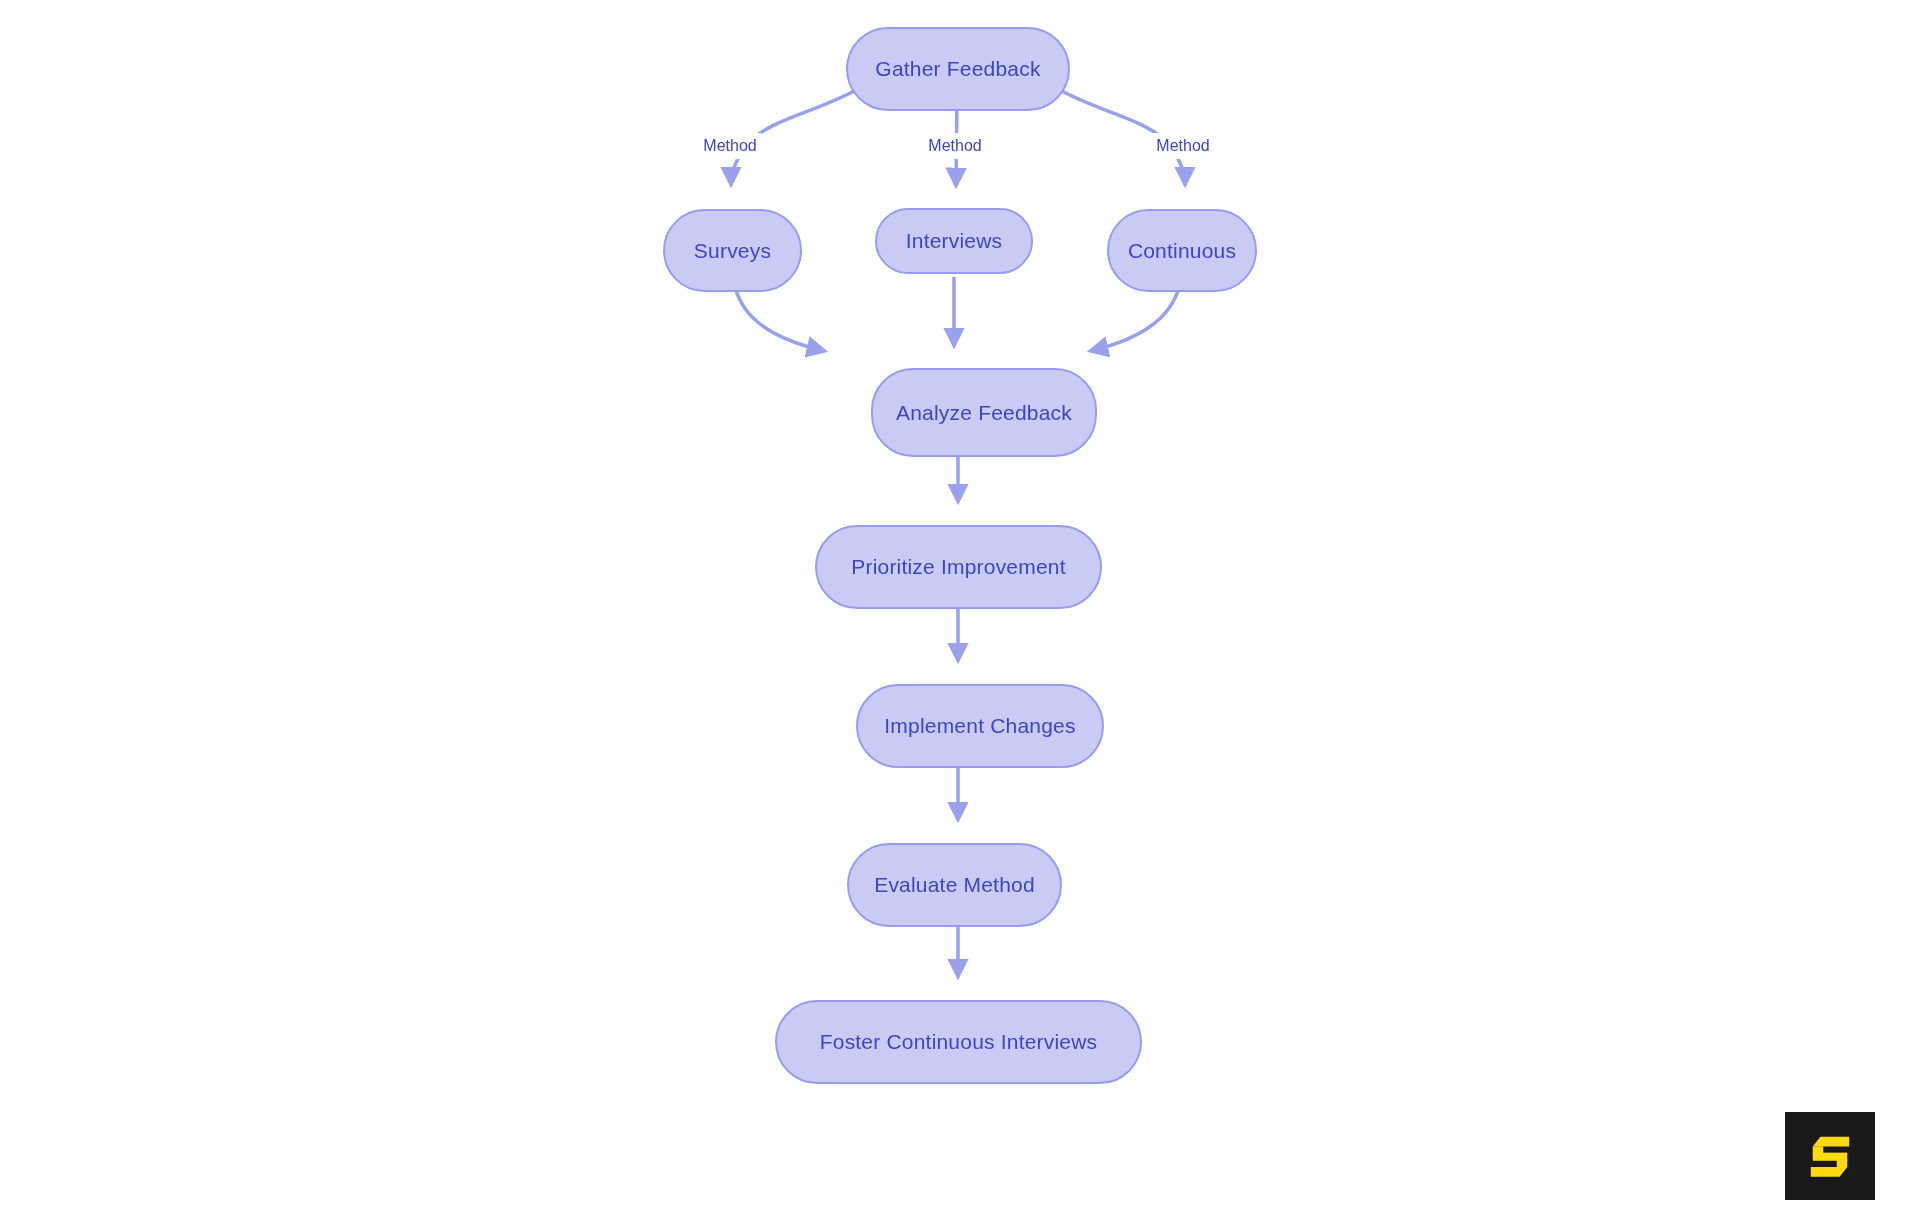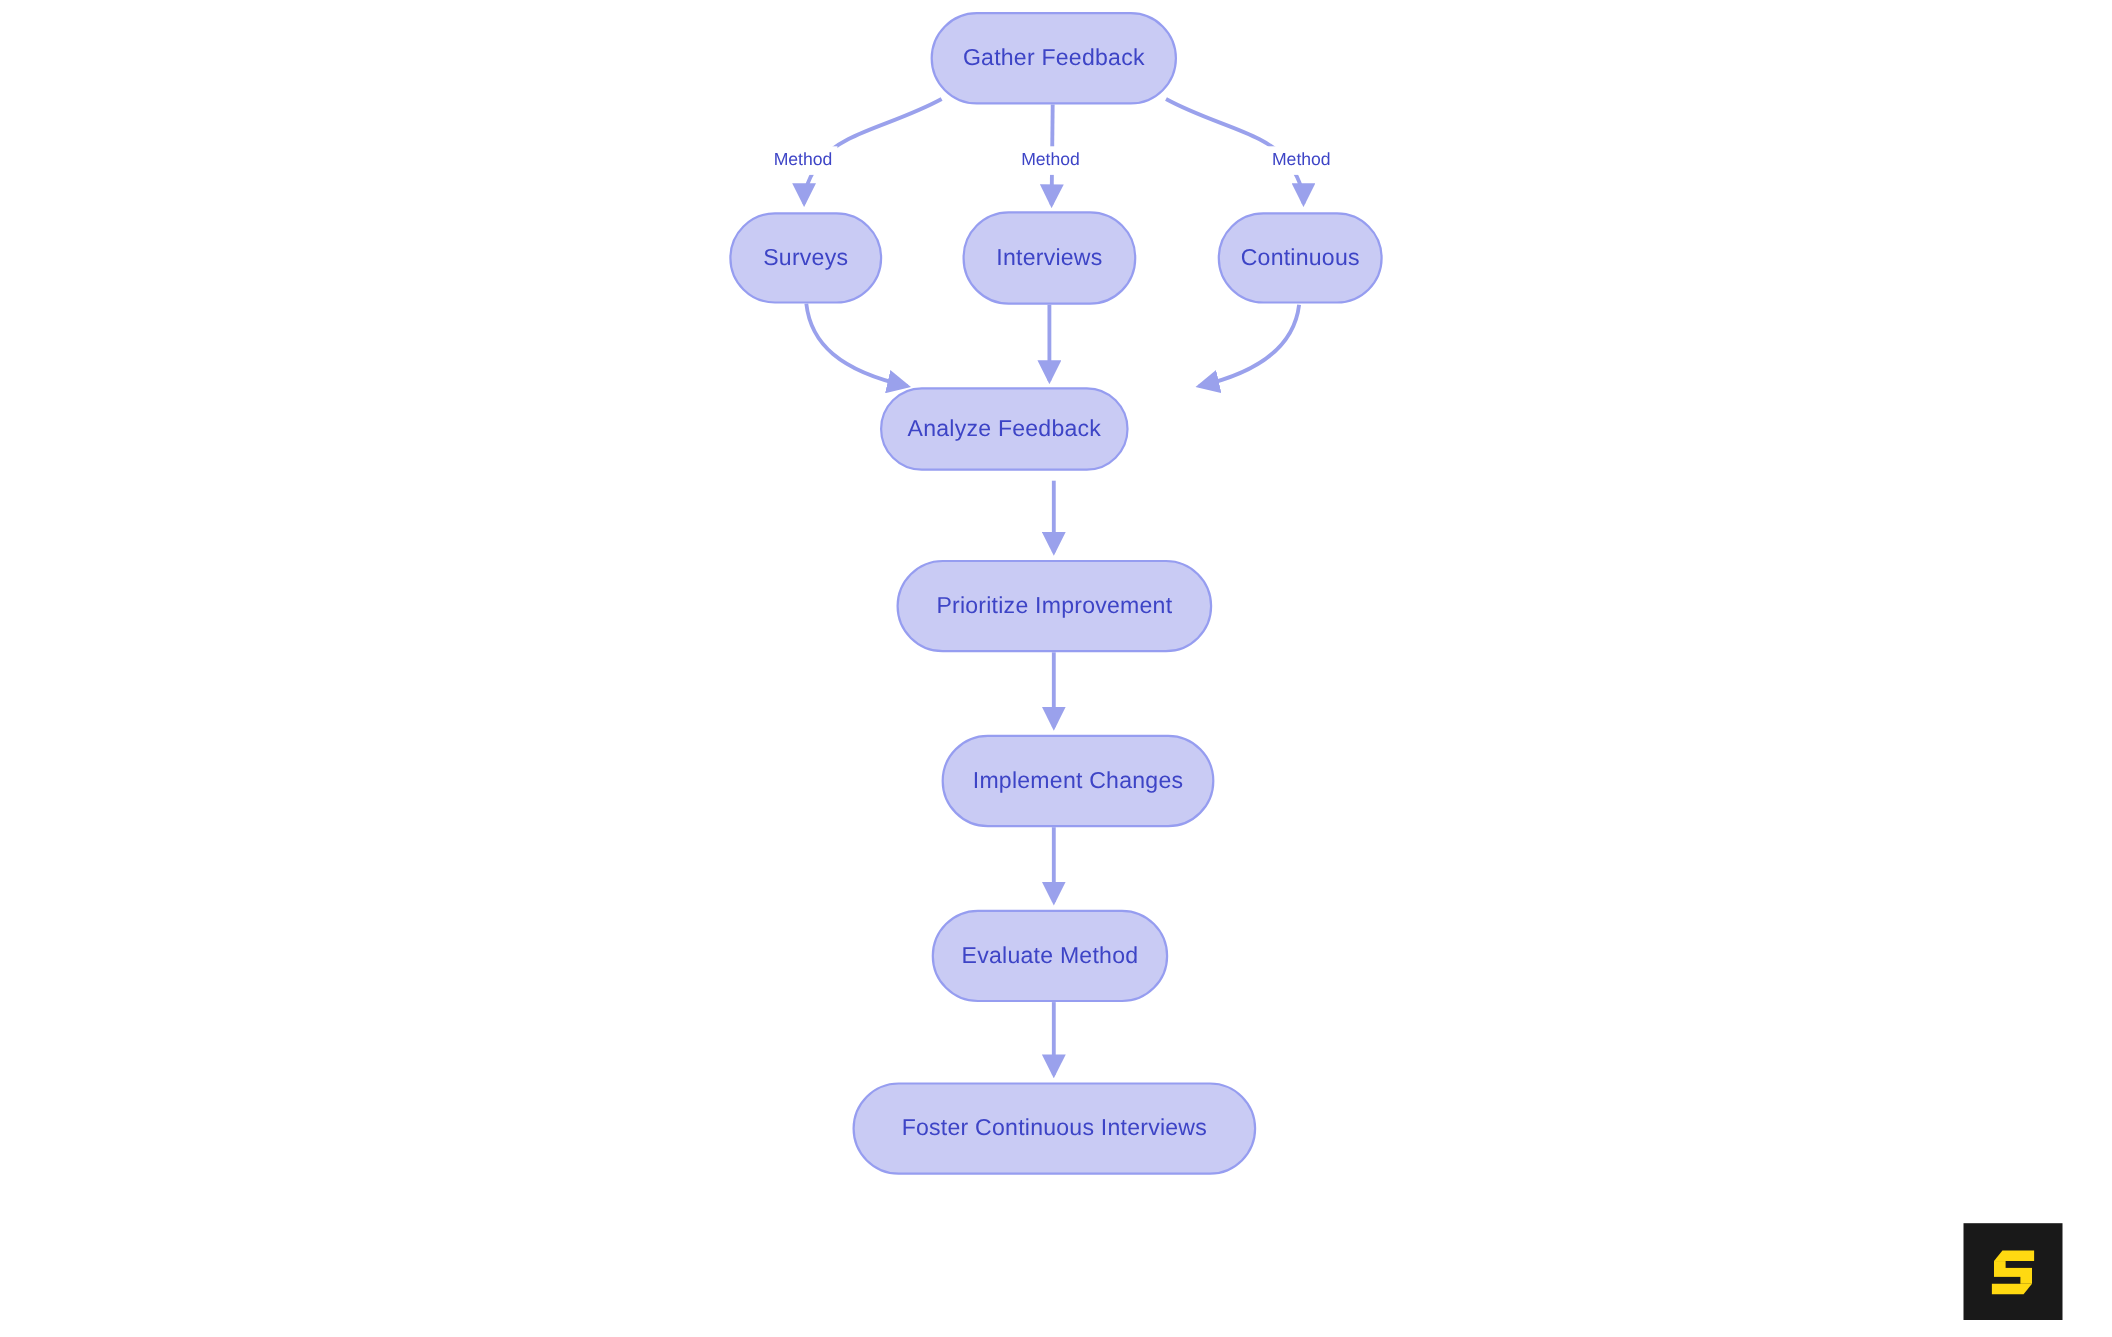--- a/index.html
+++ b/index.html
@@ -32,20 +32,21 @@
     border:2px solid var(--node-border);
     border-radius:42px;
     display:flex;
     align-items:center;
     justify-content:center;
     color:var(--node-text);
     font-size:21px;
     letter-spacing:.2px;
     white-space:nowrap;
     text-align:center;
+    margin-top:16px;
   }
   .edge-label{
     position:absolute;
     transform:translate(-50%,-50%);
     background:var(--bg);
     color:var(--label-text);
     font-size:16px;
     line-height:26px;
     padding:0 5px;
     white-space:nowrap;
@@ -84,27 +85,27 @@
       </g>
   </svg>
 
   <div id="nodes-layer">
       <div class="node" style="left: 846px; top: 11px; width: 224px; height: 84px;">
         <span>Gather Feedback</span>
       </div>
       <div class="node" style="left: 663px; top: 193px; width: 139px; height: 83px;">
         <span>Surveys</span>
       </div>
-      <div class="node" style="left: 875px; top: 192px; width: 158px; height: 85px;">
+      <div class="node" style="left: 875px; top: 192px; width: 158px; height: 66px;">
         <span>Interviews</span>
       </div>
       <div class="node" style="left: 1107px; top: 193px; width: 150px; height: 83px;">
         <span>Continuous</span>
       </div>
-      <div class="node" style="left: 800px; top: 352px; width: 226px; height: 76px;">
+      <div class="node" style="left: 871px; top: 352px; width: 226px; height: 89px;">
         <span>Analyze Feedback</span>
       </div>
       <div class="node" style="left: 815px; top: 509px; width: 287px; height: 84px;">
         <span>Prioritize Improvement</span>
       </div>
       <div class="node" style="left: 856px; top: 668px; width: 248px; height: 84px;">
         <span>Implement Changes</span>
       </div>
       <div class="node" style="left: 847px; top: 827px; width: 215px; height: 84px;">
         <span>Evaluate Method</span>

